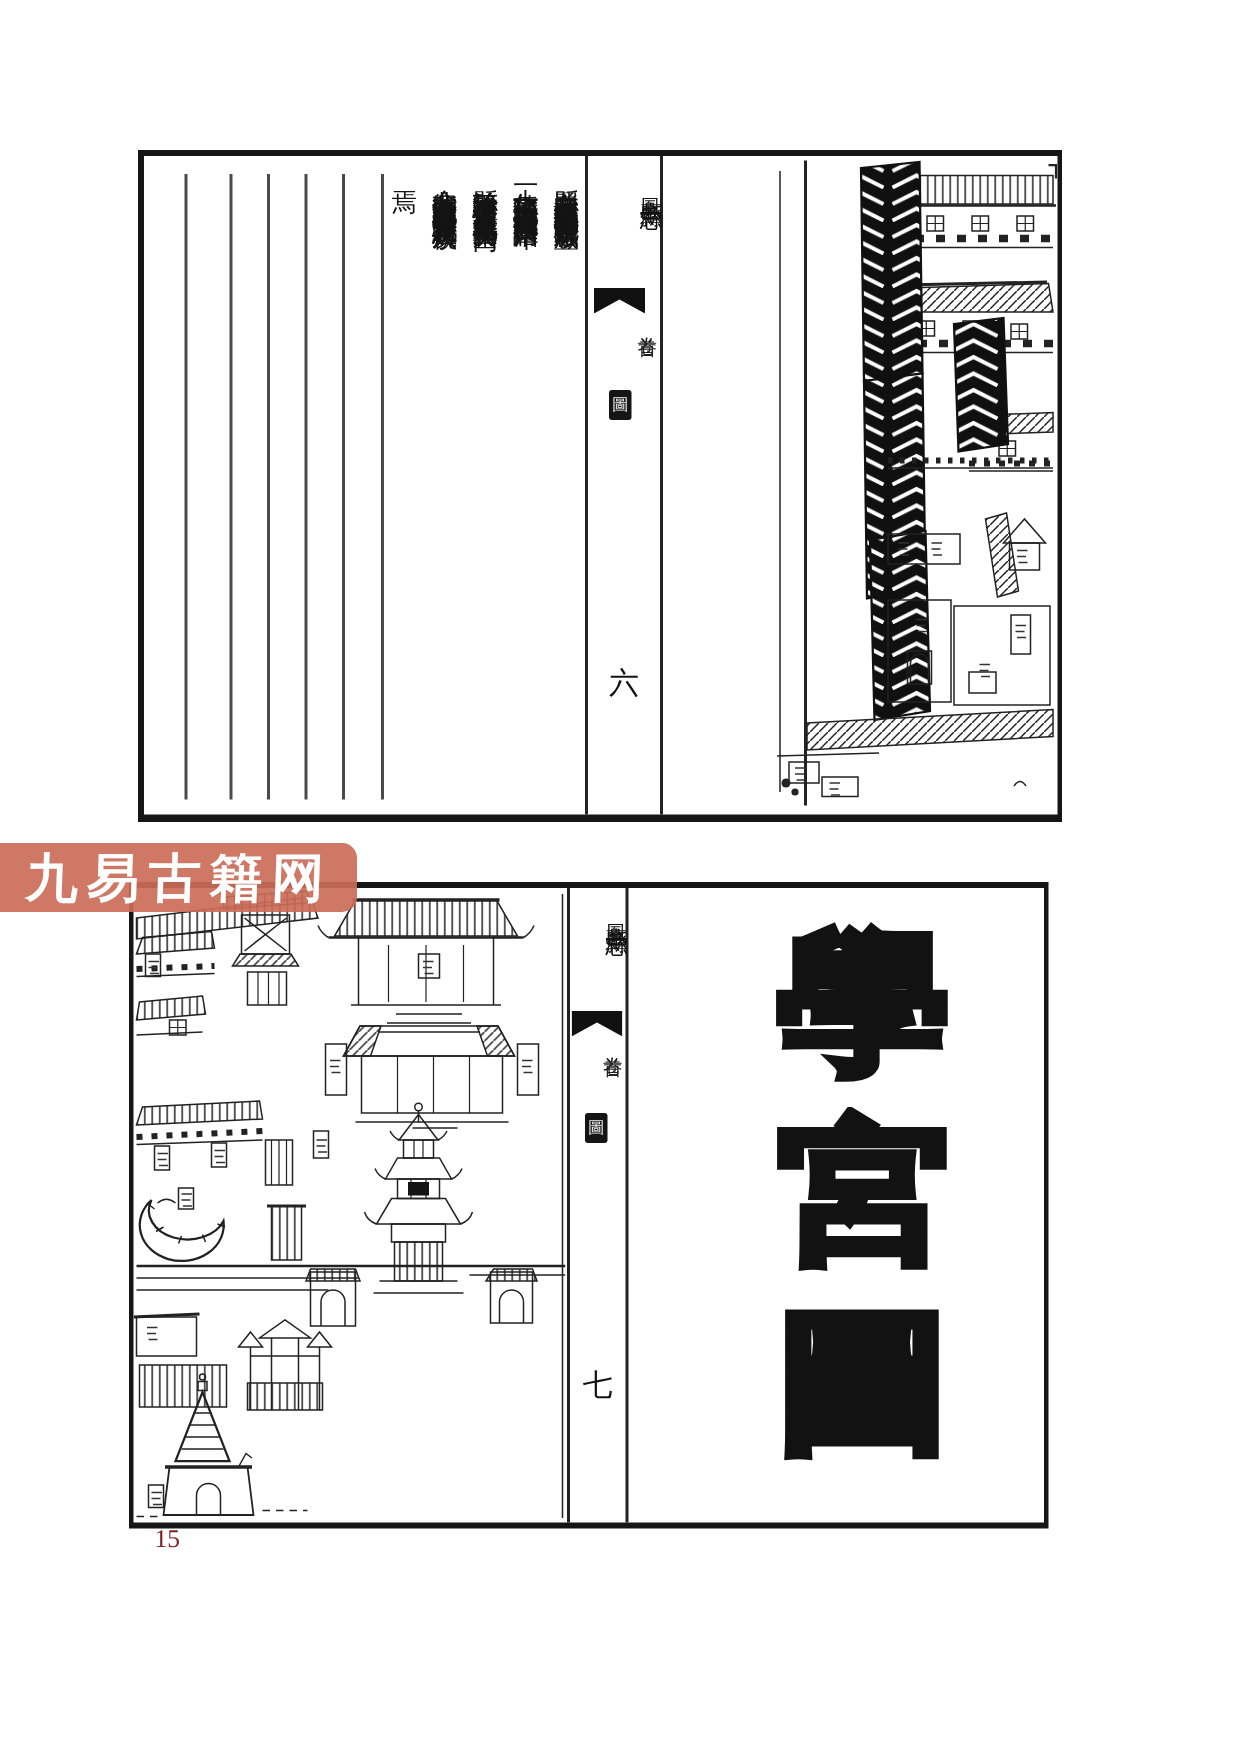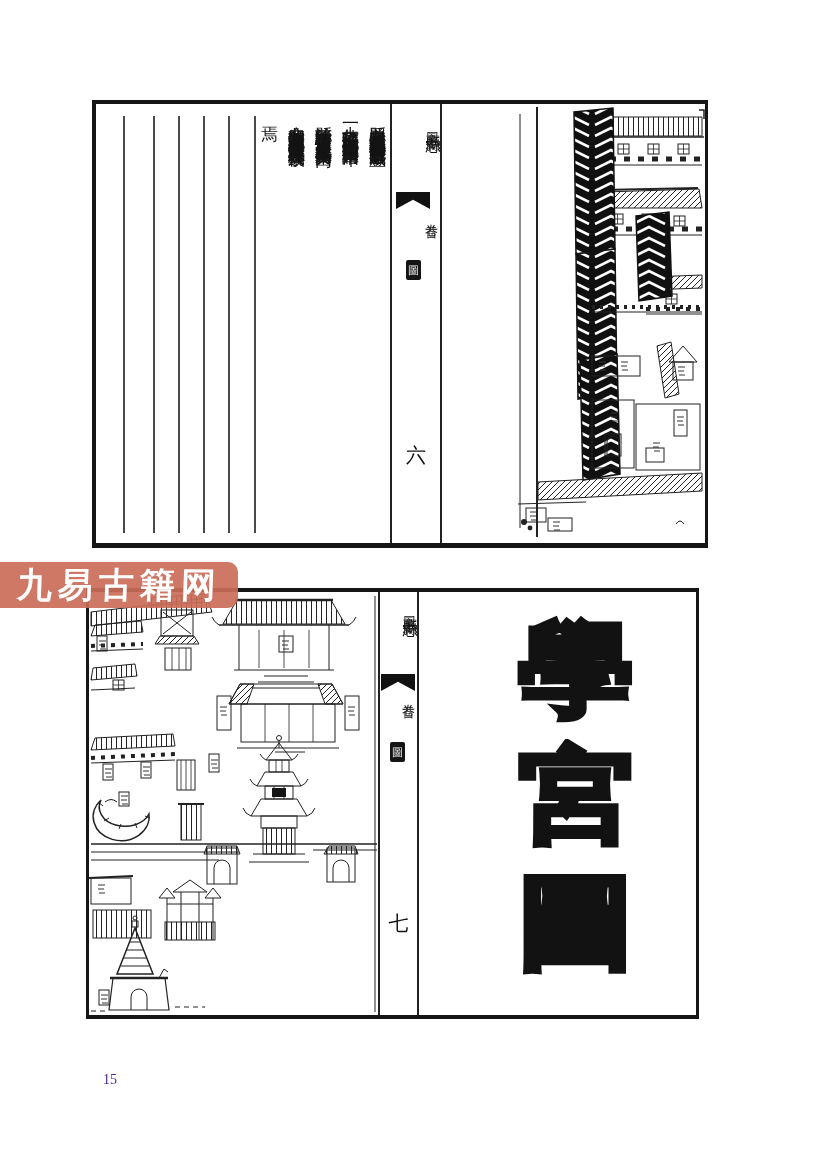--- a/index.html
+++ b/index.html
@@ -28,21 +28,21 @@
   .plate{position:absolute;left:396px;top:18px;width:182px;text-align:center;}
   .plate .ch{height:126px;line-height:122px;font-size:102px;font-weight:bold;color:#121212;
              -webkit-text-stroke:6px #121212;transform:scaleX(1.12);}
   
   #watermark{left:0;top:562px;width:238px;height:46px;background:rgba(202,108,88,0.92);
              border-radius:0 10px 10px 0;display:flex;align-items:center;justify-content:center;
              z-index:5;}
   #watermark span{color:#fff;font-size:35px;font-weight:bold;letter-spacing:6px;
                   font-family:"Liberation Sans",sans-serif;transform:skewX(-2deg);}
   
-  #pageno{left:103px;top:1072px;font-size:14px;color:#4c1d95;}
+  #pageno{left:103px;top:1016px;font-size:17px;color:#7f1d1d;}
   svg{display:block;}
 </style>
 </head>
 <body>
 
 <div id="page-top" class="spread">
 
   <div class="ruleline" style="left:27px"></div>
   <div class="ruleline" style="left:57px"></div>
   <div class="ruleline" style="left:82px"></div>

